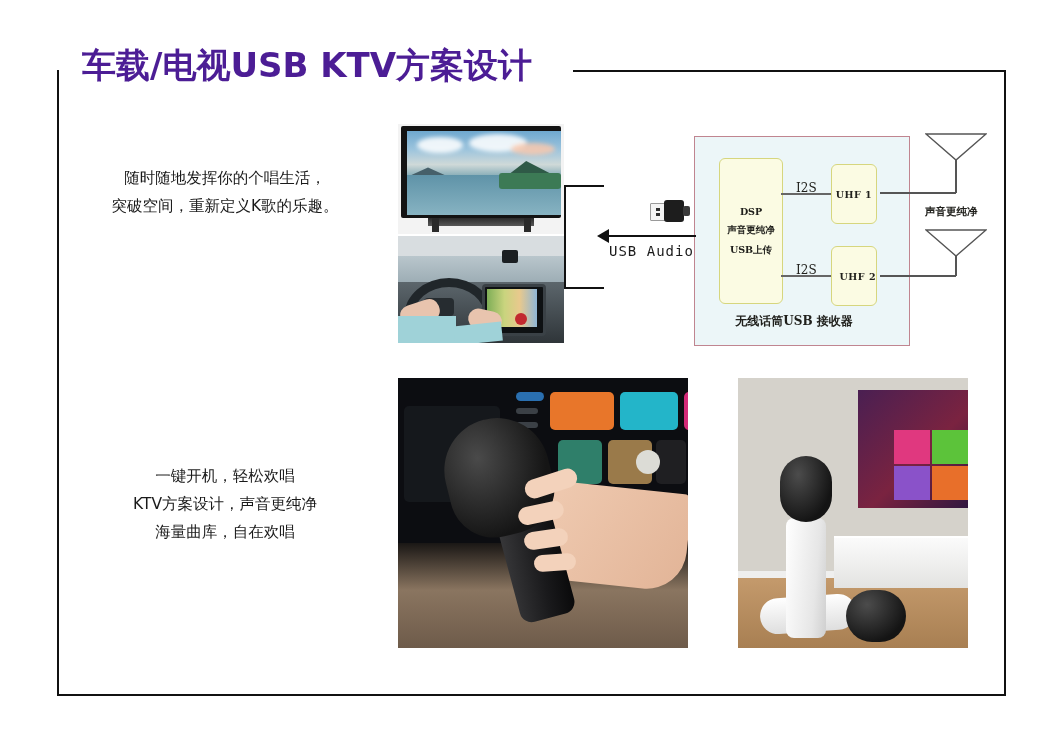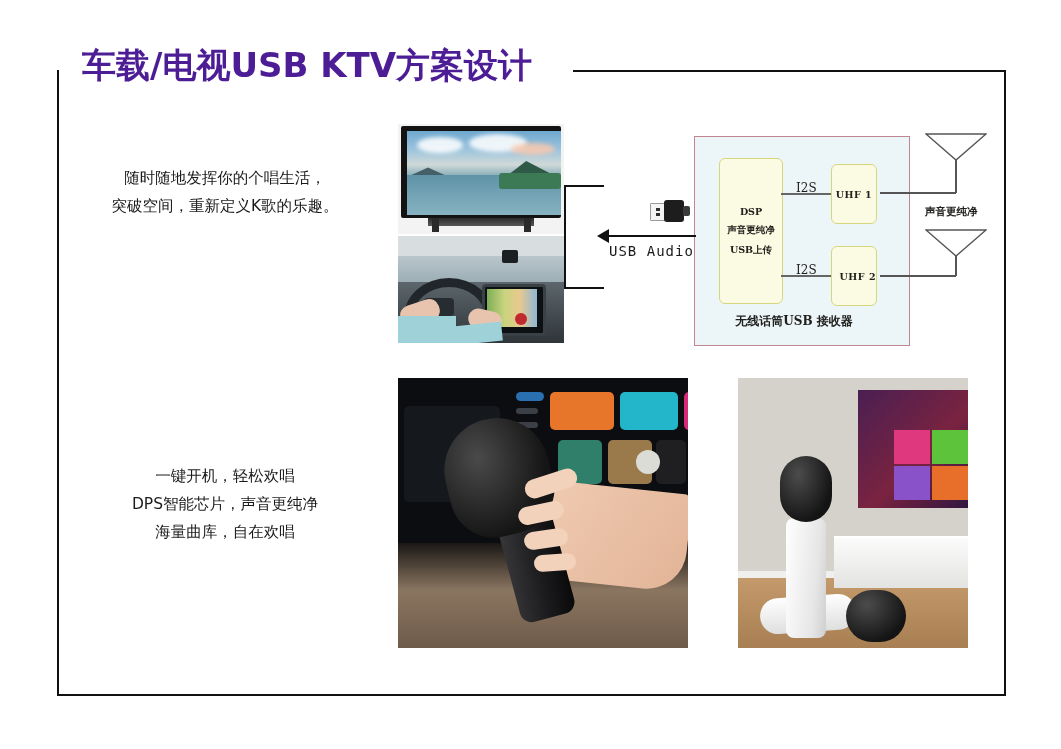--- a/index.html
+++ b/index.html
@@ -157,21 +157,21 @@
 
   <div class="title">车载/电视USB KTV方案设计</div>
 
   <div class="text-block text-upper">
     <div>随时随地发挥你的个唱生活，</div>
     <div>突破空间，重新定义K歌的乐趣。</div>
   </div>
 
   <div class="text-block text-lower">
     <div>一键开机，轻松欢唱</div>
-    <div>DPS智能芯片，声音更纯净</div>
+    <div>KTV方案设计，声音更纯净</div>
     <div>海量曲库，自在欢唱</div>
   </div>
 
   <div class="photo tv-photo">
     <div class="tv-bezel">
       <div class="tv-screen">
         <div class="cloud" style="left:10px;top:6px;width:46px;height:16px;"></div>
         <div class="cloud" style="left:62px;top:3px;width:58px;height:18px;"></div>
         <div class="cloud" style="left:104px;top:12px;width:44px;height:12px;background:rgba(255,200,170,.8);"></div>
         <div class="mtn" style="left:0;top:34px;width:70px;height:12px;clip-path:polygon(0 100%,30% 20%,60% 100%);"></div>

